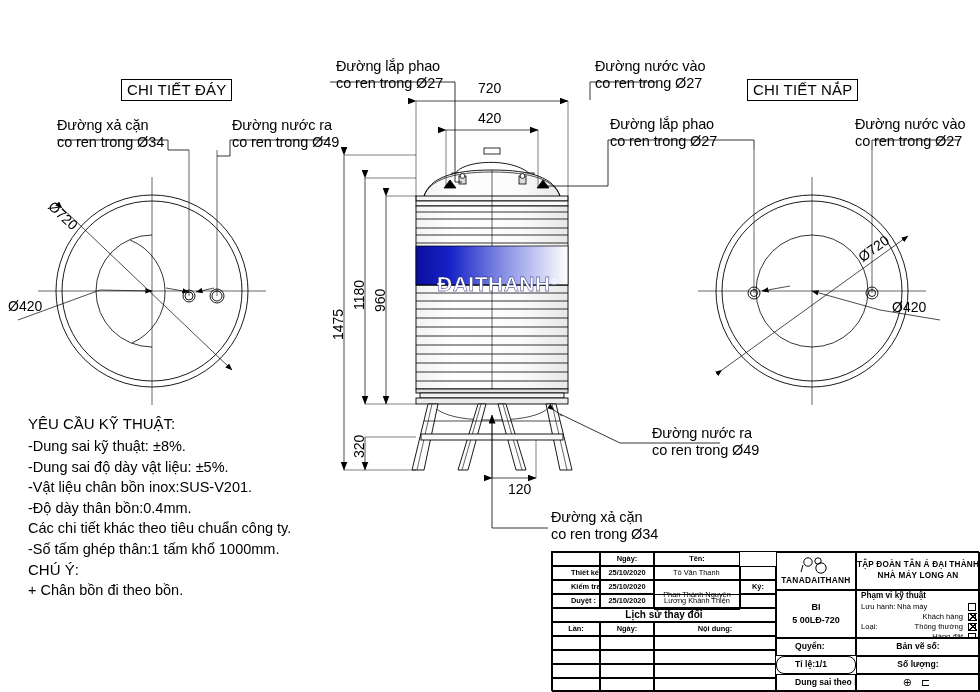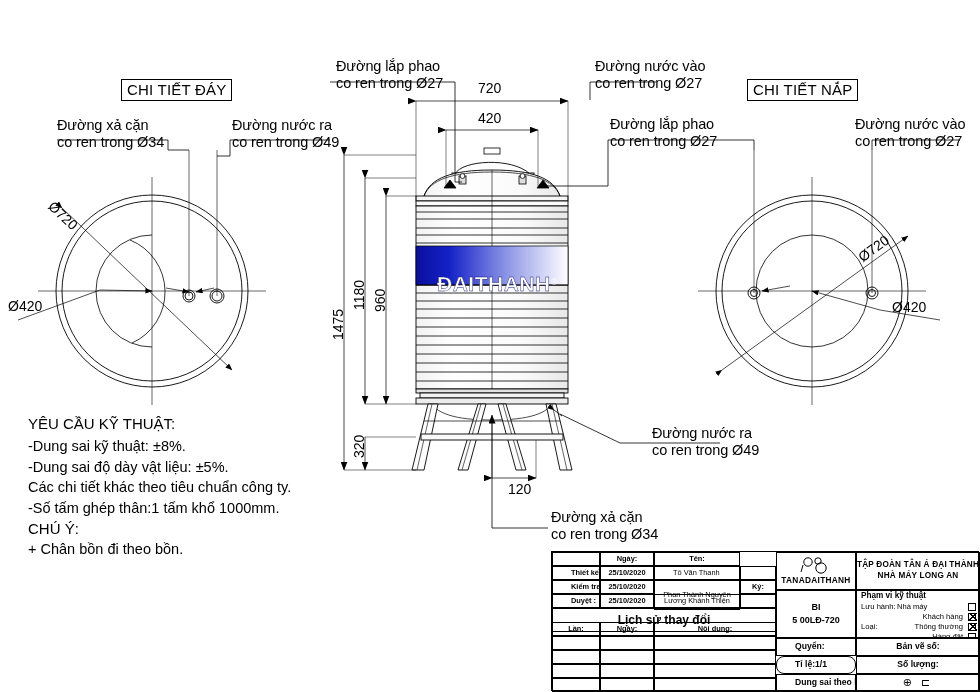--- a/index.html
+++ b/index.html
@@ -301,20 +301,22 @@
   <div class="abs" style="left:437px;top:252px;width:140px;margin-top:20px;">
     <span style="font-size:21px;font-weight:bold;color:#fff;letter-spacing:0.5px;
                  font-family:'Liberation Sans',sans-serif;
                  -webkit-text-stroke:0.4px #0a0f6c;">ĐAITHANH</span><span style="font-size:9px;color:#fff;vertical-align:super;">®</span>
   </div>
 
   <div class="abs" style="left:28px;top:413px;">
     <div class="specbig" style="margin-bottom:2px;">YÊU CẦU KỸ THUẬT:</div>
     <div class="spec">-Dung sai kỹ thuật: ±8%.</div>
     <div class="spec">-Dung sai độ dày vật liệu: ±5%.</div>
+    <div class="spec">-Vật liệu chân bồn inox:SUS-V201.</div>
+    <div class="spec">-Độ dày thân bồn:0.4mm.</div>
     <div class="spec">Các chi tiết khác theo tiêu chuẩn công ty.</div>
     <div class="spec">-Số tấm ghép thân:1 tấm khổ 1000mm.</div>
     <div class="specbig">CHÚ Ý:</div>
     <div class="spec">+ Chân bồn đi theo bồn.</div>
   </div>
 
   <div id="titleblock">
 
     <div class="tb b" style="left:0;top:0;width:48px;height:14px;"></div>
     <div class="tb b" style="left:48px;top:0;width:54px;height:14px;">Ngày:</div>
@@ -329,21 +331,21 @@
     <div class="tb b l" style="left:0;top:28px;width:48px;height:14px;">Kiểm tra :</div>
     <div class="tb b" style="left:48px;top:28px;width:54px;height:14px;">25/10/2020</div>
     <div class="tb" style="left:102px;top:28px;width:86px;height:30px;">Phan Thành Nguyên</div>
     <div class="tb" style="left:188px;top:28px;width:36px;height:14px;"></div>
 
     <div class="tb b l" style="left:0;top:42px;width:48px;height:14px;">Duyệt :</div>
     <div class="tb b" style="left:48px;top:42px;width:54px;height:14px;">25/10/2020</div>
     <div class="tb" style="left:102px;top:42px;width:86px;height:14px;">Lương Khánh Thiện</div>
     <div class="tb" style="left:188px;top:42px;width:36px;height:14px;"></div>
 
-    <div class="tb b" style="left:0;top:56px;width:224px;height:24px;font-size:12px;">Lịch sử thay đổi</div>
+    <div class="tb b" style="left:0;top:56px;width:224px;height:14px;font-size:10px;">Lịch sử thay đổi</div>
     <div class="tb b" style="left:0;top:70px;width:48px;height:14px;">Lần:</div>
     <div class="tb b" style="left:48px;top:70px;width:54px;height:14px;">Ngày:</div>
     <div class="tb b" style="left:102px;top:70px;width:122px;height:14px;">Nội dung:</div>
 
     <div class="tb" style="left:0;top:84px;width:48px;height:14px;"></div>
     <div class="tb" style="left:48px;top:84px;width:54px;height:14px;"></div>
     <div class="tb" style="left:102px;top:84px;width:122px;height:14px;"></div>
 
     <div class="tb" style="left:0;top:98px;width:48px;height:14px;"></div>
     <div class="tb" style="left:48px;top:98px;width:54px;height:14px;"></div>

